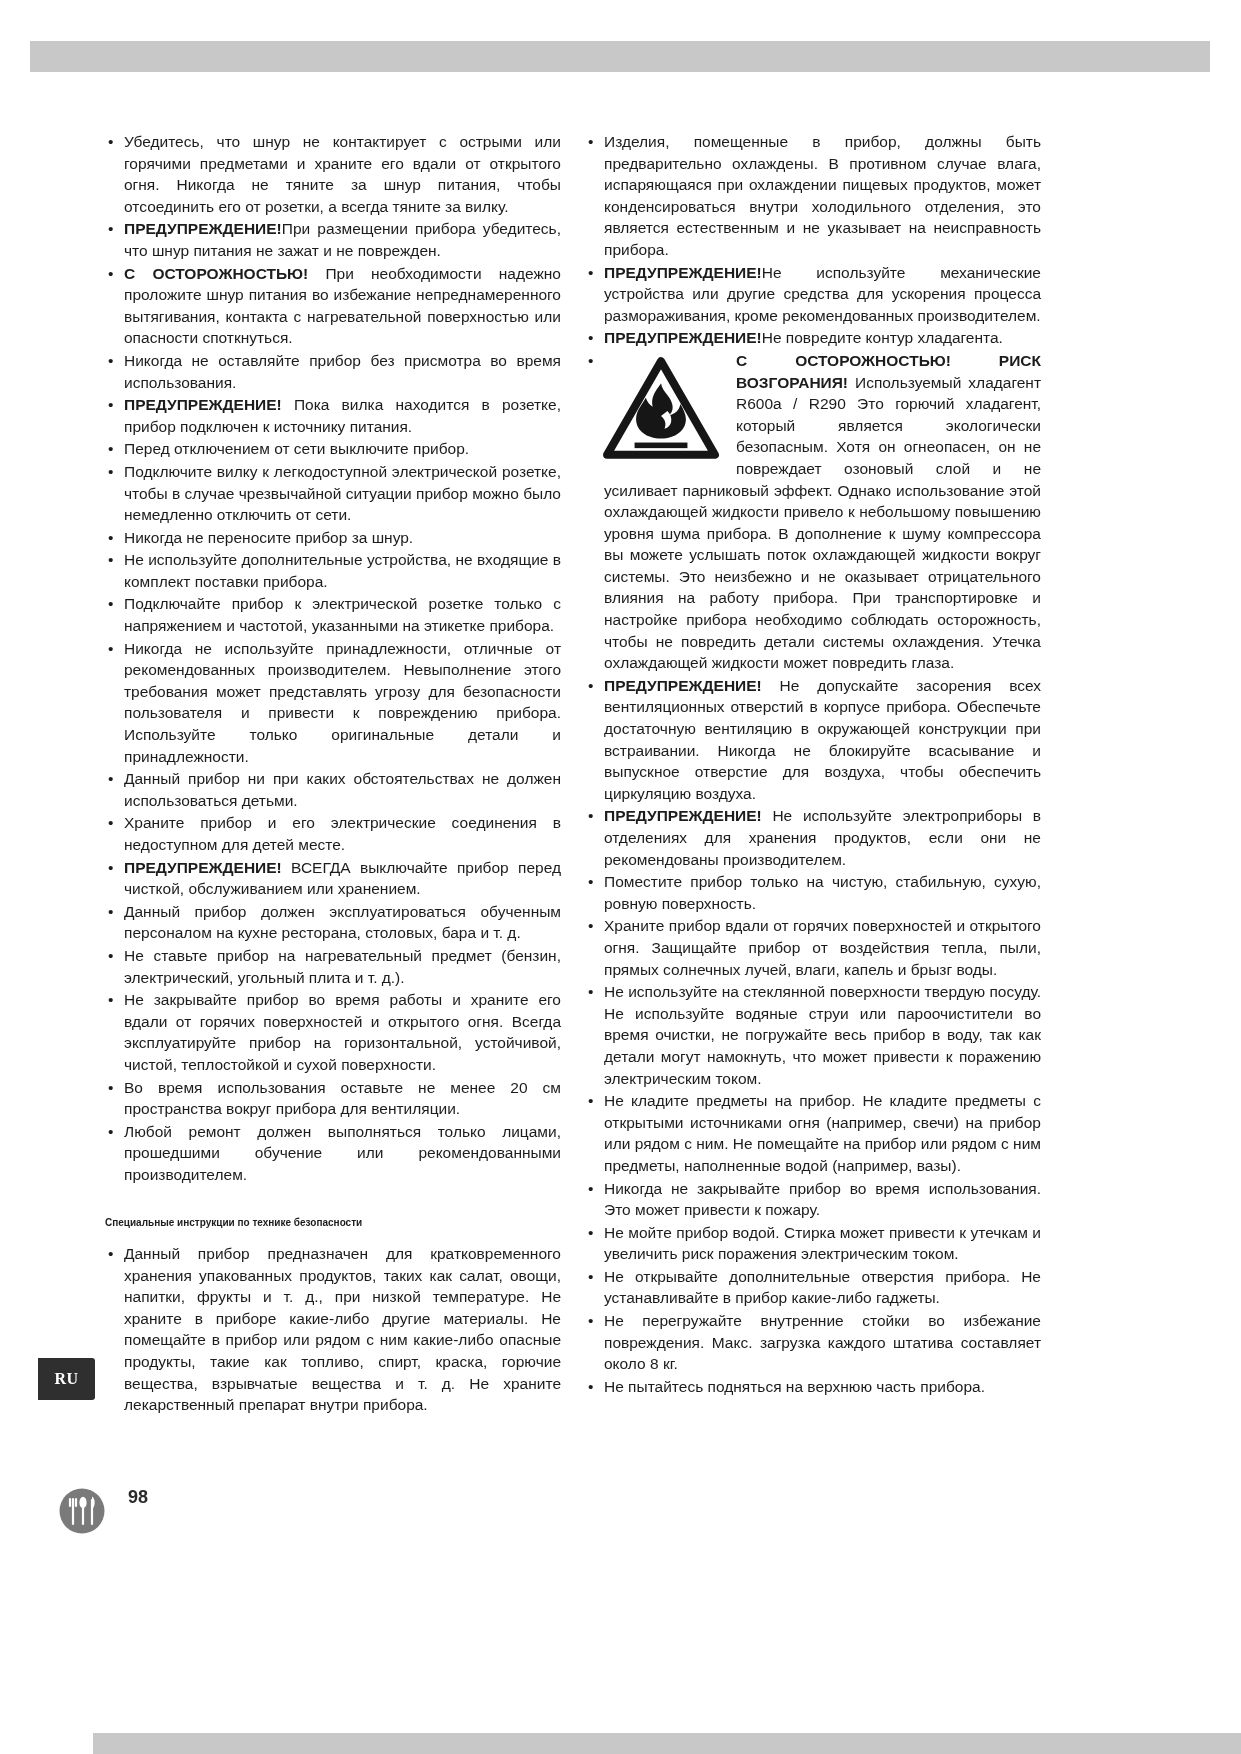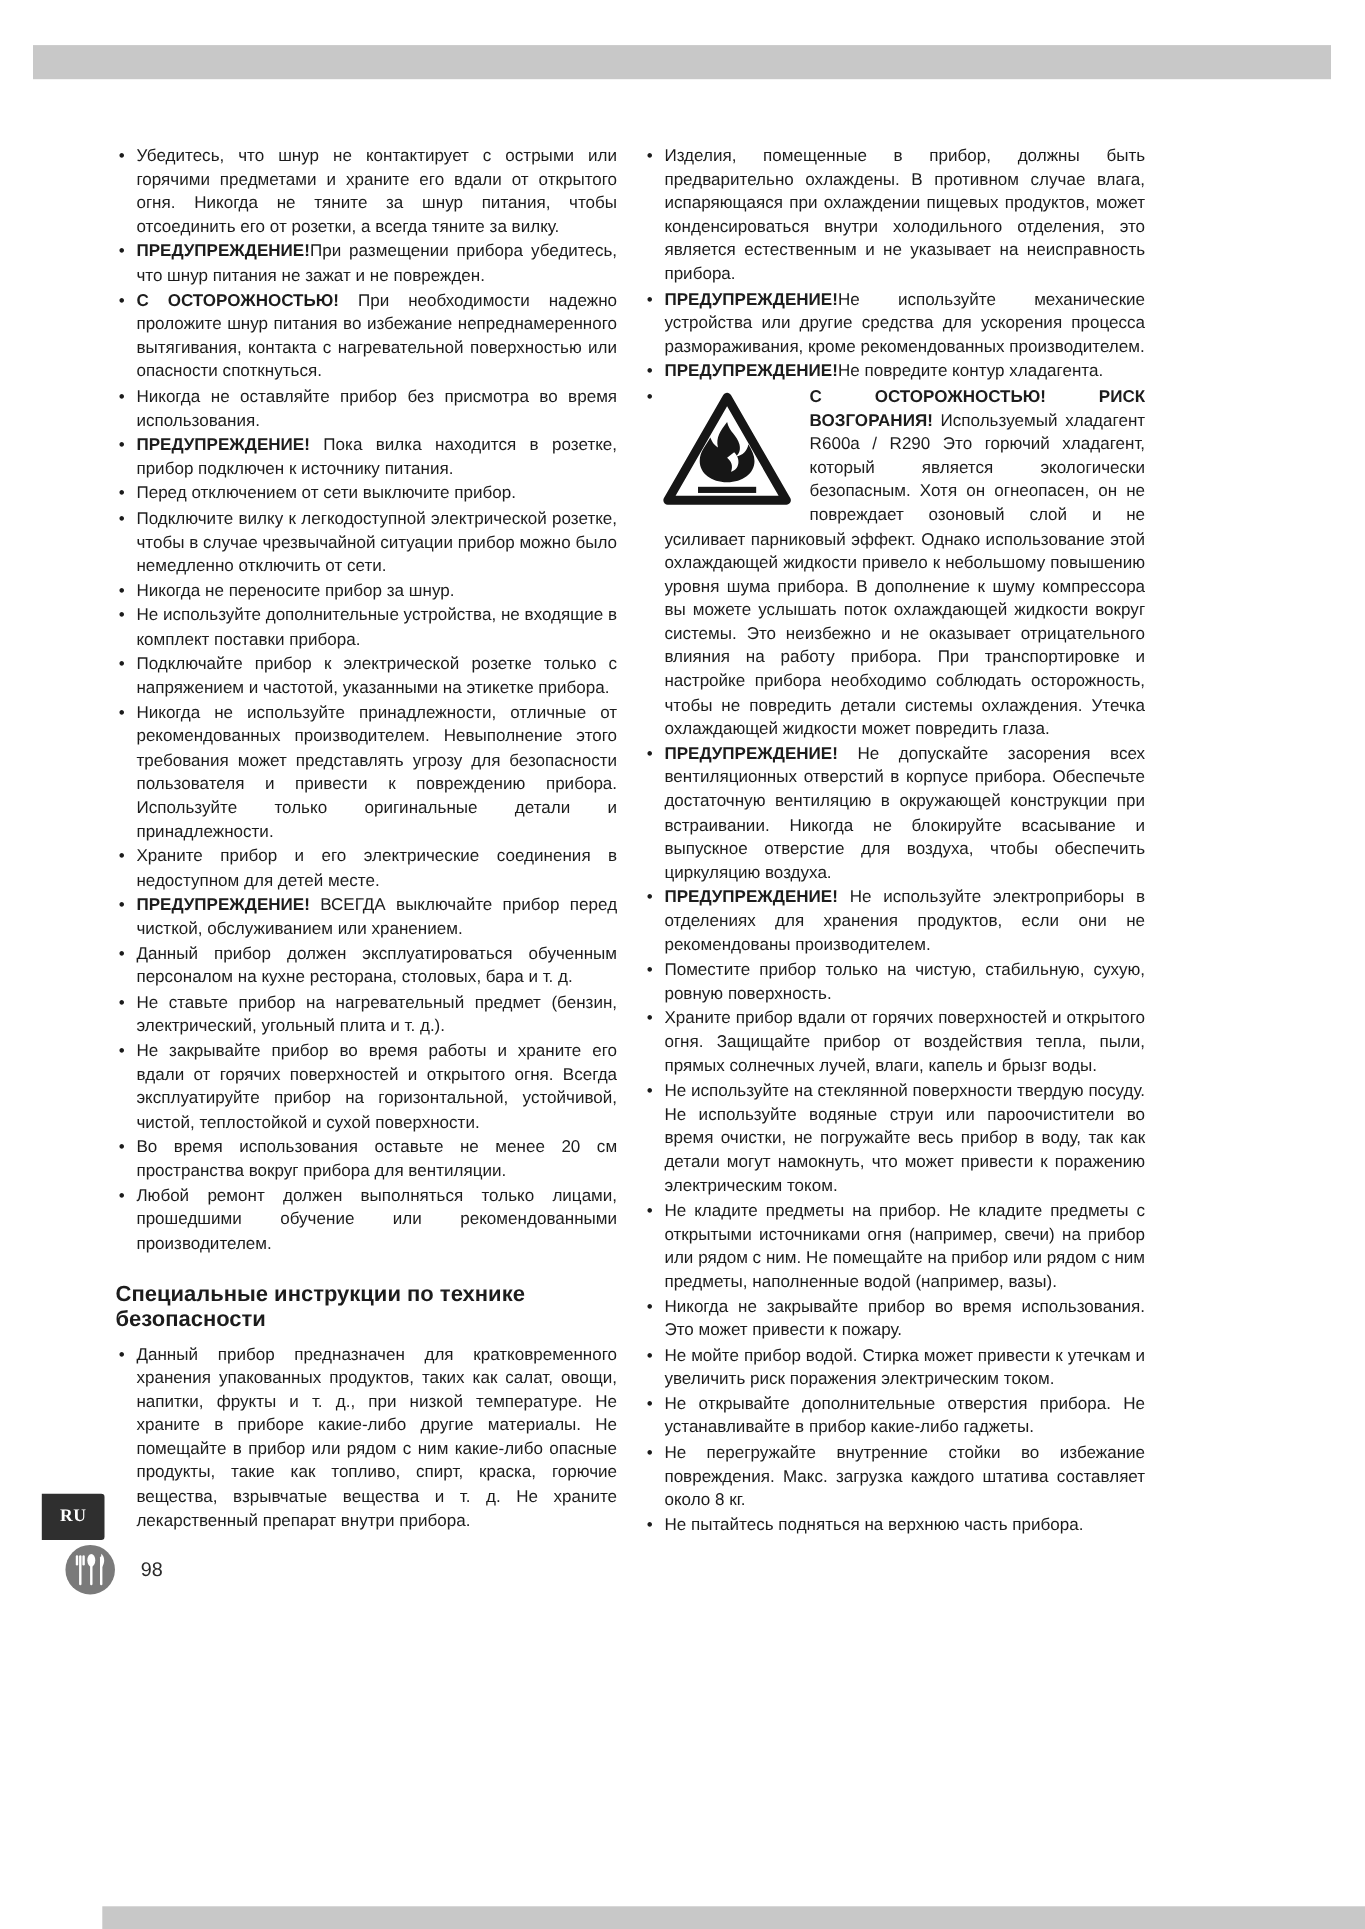--- a/index.html
+++ b/index.html
@@ -22,42 +22,42 @@
   }
   .col-left  { left:105px; width:456px; }
   .col-right { left:585px; width:456px; }
 
   ul.bullets { list-style:none; }
   ul.bullets li { position:relative; padding-left:19px; margin-bottom:1px; }
   ul.bullets li::before { content:"•"; position:absolute; left:3px; top:0; color:#1c1c1c; }
   ul.bullets li b { font-weight:bold; }
 
   .section-heading {
-    font-size:20px; font-weight:bold; text-align:left;
+    font-size:10px; font-weight:bold; text-align:left;
     margin:26px 0 10px 0;
   }
 
   .fire-wrap {
     float:left; width:122px; height:110px;
     margin:4px 14px 2px -4px;
   }
   .fire-wrap svg { display:block; width:100%; height:100%; }
 
   .lang-tab {
     position:absolute; left:38px; top:1358px; width:57px; height:42px;
     background:#2f2f2f; color:#ffffff;
     display:flex; align-items:center; justify-content:center;
     font-weight:bold; font-size:16px; letter-spacing:0.5px;
     border-radius:0 3px 3px 0;
     font-family:Liberation Serif, serif;
   }
 
   .footer {
-    position:absolute; left:58px; top:1403px;
-    display:flex; align-items:center; gap:22px;
+    position:absolute; left:58px; top:1487px;
+    display:flex; align-items:flex-start; gap:22px;font-weight:bold;
   }
   .logo { display:inline-block; width:48px; height:48px; }
   .logo svg { display:block; width:100%; height:100%; }
   .page-number { font-size:18px; color:#2a2a2a; }
 </style>
 </head>
 <body>
 
 <div class="page">
 
@@ -70,20 +70,21 @@
         <li><b>ПРЕДУПРЕЖДЕНИЕ!</b>При размещении прибора убедитесь, что шнур питания не зажат и не поврежден.</li>
         <li><b>С ОСТОРОЖНОСТЬЮ! </b>При необходимости надежно проложите шнур питания во избежание непреднамеренного вытягивания, контакта с нагревательной поверхностью или опасности споткнуться.</li>
         <li>Никогда не оставляйте прибор без присмотра во время использования.</li>
         <li><b>ПРЕДУПРЕЖДЕНИЕ! </b>Пока вилка находится в розетке, прибор подключен к источнику питания.</li>
         <li>Перед отключением от сети выключите прибор.</li>
         <li>Подключите вилку к легкодоступной электрической розетке, чтобы в случае чрезвычайной ситуации прибор можно было немедленно отключить от сети.</li>
         <li>Никогда не переносите прибор за шнур.</li>
         <li>Не используйте дополнительные устройства, не входящие в комплект поставки прибора.</li>
         <li>Подключайте прибор к электрической розетке только с напряжением и частотой, указанными на этикетке прибора.</li>
         <li>Никогда не используйте принадлежности, отличные от рекомендованных производителем. Невыполнение этого требования может представлять угрозу для безопасности пользователя и привести к повреждению прибора. Используйте только оригинальные детали и принадлежности.</li>
+        <li>Данный прибор ни при каких обстоятельствах не должен использоваться детьми.</li>
         <li>Храните прибор и его электрические соединения в недоступном для детей месте.</li>
         <li><b>ПРЕДУПРЕЖДЕНИЕ! </b>ВСЕГДА выключайте прибор перед чисткой, обслуживанием или хранением.</li>
         <li>Данный прибор должен эксплуатироваться обученным персоналом на кухне ресторана, столовых, бара и т. д.</li>
         <li>Не ставьте прибор на нагревательный предмет (бензин, электрический, угольный плита и т. д.).</li>
         <li>Не закрывайте прибор во время работы и храните его вдали от горячих поверхностей и открытого огня. Всегда эксплуатируйте прибор на горизонтальной, устойчивой, чистой, теплостойкой и сухой поверхности.</li>
         <li>Во время использования оставьте не менее 20 см пространства вокруг прибора для вентиляции.</li>
         <li>Любой ремонт должен выполняться только лицами, прошедшими обучение или рекомендованными производителем.</li>
       </ul>
     <h2 class="section-heading">Специальные инструкции по технике безопасности</h2>
     <ul class="bullets" id="left-section-list">

